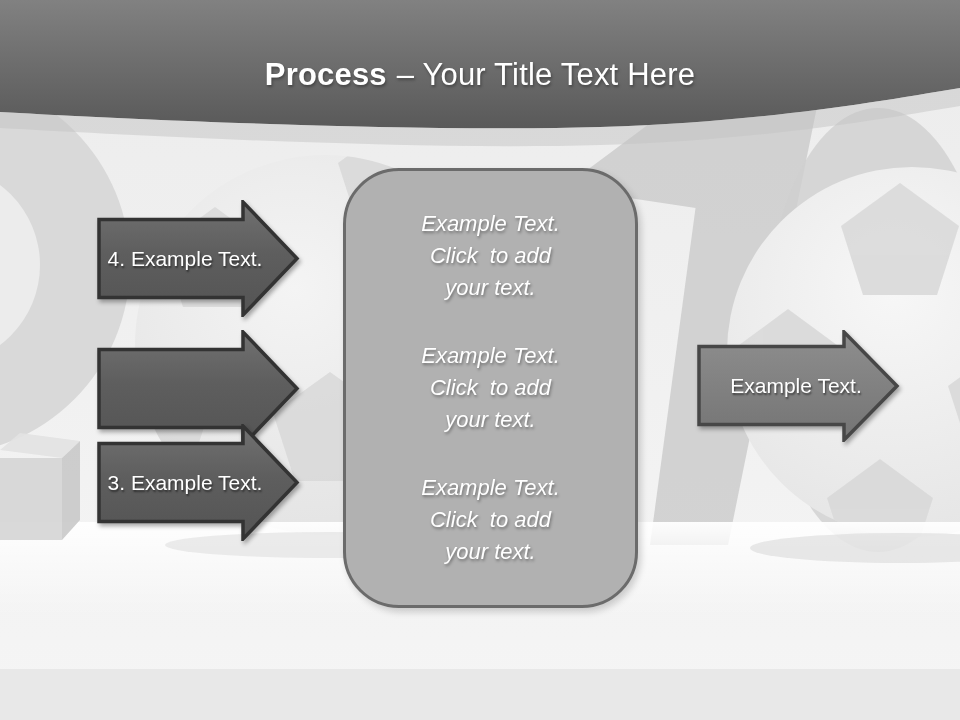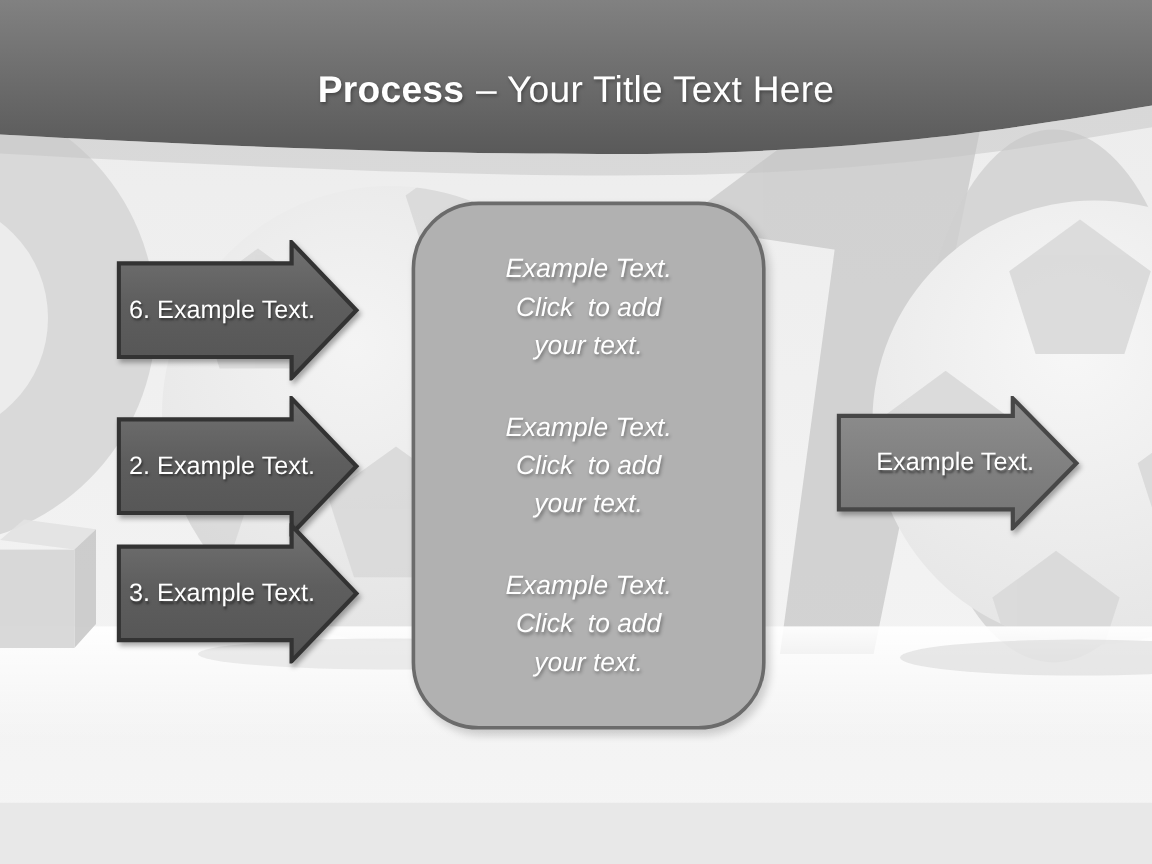--- a/index.html
+++ b/index.html
@@ -139,31 +139,30 @@
   </svg>
 
   <div class="slide-title">
     <span class="t-bold">Process</span><span class="t-rest">– Your Title Text Here</span>
   </div>
 
   <div class="arrow-wrap" style="left:97px;top:200px;">
     <svg class="arrow-svg" viewBox="0 0 203 117">
       <polygon points="2,19.5 146,19.5 146,2 200,58.5 146,115 146,97.5 2,97.5" fill="url(#agD)" stroke="#333333" stroke-width="3.5"></polygon>
     </svg>
-    <span class="arrow-label">6. Example Text.</span>
+    <span class="arrow-label">4. Example Text.</span>
   </div>
 
   <div class="arrow-wrap" style="left:97px;top:330px;">
     <svg class="arrow-svg" viewBox="0 0 203 117">
       <polygon points="2,19.5 146,19.5 146,2 200,58.5 146,115 146,97.5 2,97.5" fill="url(#agD)" stroke="#333333" stroke-width="3.5"></polygon>
     </svg>
-    <span class="arrow-label">2. Example Text.</span>
   </div>
 
-  <div class="arrow-wrap" style="left:97px;top:436px;">
+  <div class="arrow-wrap" style="left:97px;top:424px;">
     <svg class="arrow-svg" viewBox="0 0 203 117">
       <polygon points="2,19.5 146,19.5 146,2 200,58.5 146,115 146,97.5 2,97.5" fill="url(#agD)" stroke="#333333" stroke-width="3.5"></polygon>
     </svg>
     <span class="arrow-label">3. Example Text.</span>
   </div>
 
   <div class="panel">
     <div class="text-block">
       <div class="panel-line">Example Text.</div>
       <div class="panel-line">Click  to add</div>

